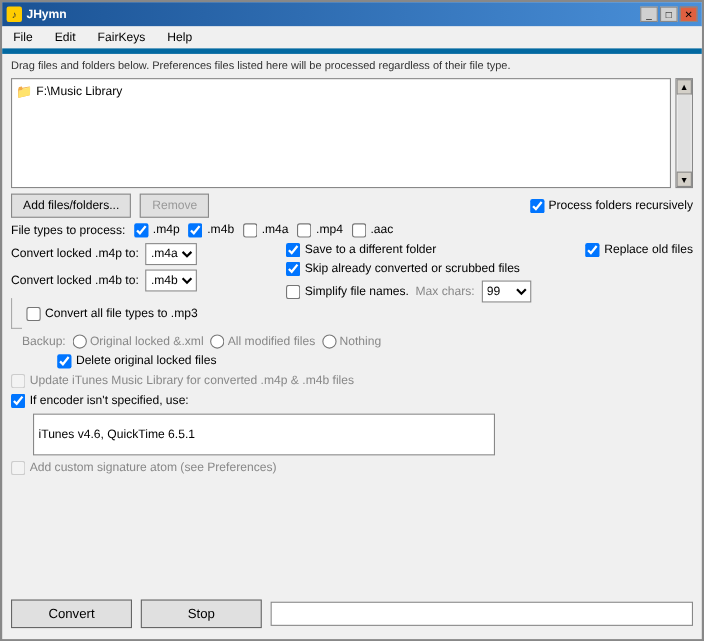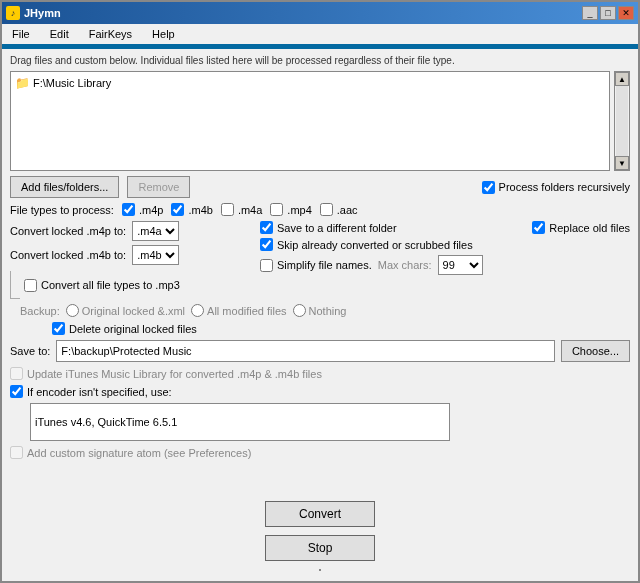--- a/index.html
+++ b/index.html
@@ -145,21 +145,21 @@
       border: 1px solid #888;
       padding: 3px 10px;
       font-size: 11px;
       cursor: pointer;
       min-height: 22px;
     }
     button:disabled { color: #999; cursor: default; }
     .spacer { flex: 1; }
     .checkbox-row {
       display: flex;
-      align-items: center;
+      align-items: flex-start;
       gap: 4px;
       flex-shrink: 0;
     }
     .row-section {
       display: flex;
       align-items: center;
       gap: 8px;
       flex-shrink: 0;
     }
     .label { font-size: 11px; }
@@ -215,21 +215,20 @@
       border: 1px solid #888;
       background: white;
     }
     .bottom-row {
       display: flex;
       align-items: center;
       gap: 8px;
       margin-top: auto;
       padding: 4px 0;
       flex-shrink: 0;
-      flex-direction: column;
     }
     .convert-btn {
       min-width: 110px;
       background: #e0e0e0;
       border: 1px solid #666;
       padding: 5px 16px;
       font-size: 12px;
       cursor: pointer;
     }
     .stop-btn {
@@ -281,21 +280,21 @@
 
   <div class="menu-bar">
     <span class="menu-item">File</span>
     <span class="menu-item">Edit</span>
     <span class="menu-item">FairKeys</span>
     <span class="menu-item">Help</span>
   </div>
 
   <div class="content">
 
-    <div class="drag-hint">Drag files and custom below. Individual files listed here will be processed regardless of their file type.</div>
+    <div class="drag-hint">Drag files and folders below. Preferences files listed here will be processed regardless of their file type.</div>
 
     <div class="file-list-container">
       <div class="file-list">
         <div class="folder-item">
           <span class="folder-icon">📁</span>
           <span>F:\Music Library</span>
         </div>
       </div>
       <div class="file-list-scrollbar">
         <div class="scrollbar-arrow">▲</div>
@@ -413,25 +412,20 @@
       </label>
     </div>
 
     <div style="margin-left:42px;">
       <label class="checkbox-row">
         <input type="checkbox" checked="" style="">
         <span>Delete original locked files</span>
       </label>
     </div>
 
-    <div class="save-row">
-      <span class="label">Save to:</span>
-      <input type="text" class="save-input" value="F:\backup\Protected Music" style="">
-      <button>Choose...</button>
-    </div>
 
     <div>
       <label class="checkbox-row" style="color:#888;">
         <input type="checkbox" disabled="" style="">
         <span>Update iTunes Music Library for converted .m4p &amp; .m4b files</span>
       </label>
     </div>
 
     <div>
       <label class="checkbox-row">

